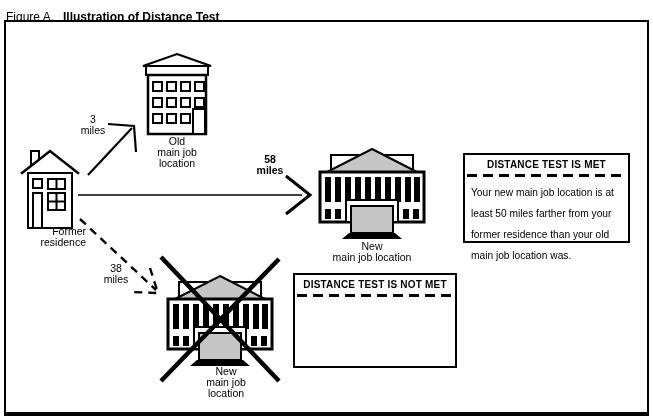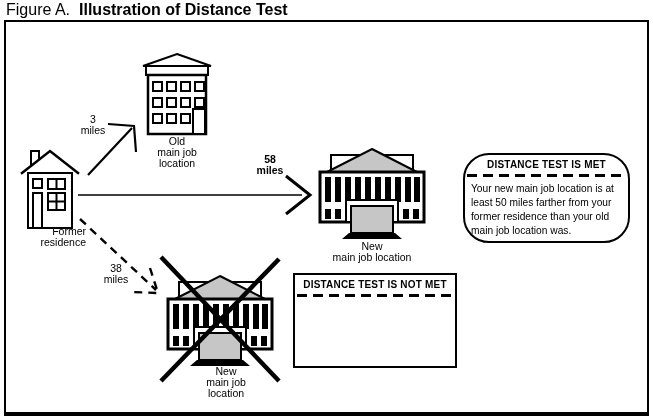--- a/index.html
+++ b/index.html
@@ -6,22 +6,22 @@
   html, body { background: #ffffff; }
   .page {
     position: relative;
     width: 653px; height: 419px;
     background: #ffffff;
     font-family: "Liberation Sans", "DejaVu Sans", sans-serif;
     color: #000;
     overflow: hidden;
   }
   .fig-title {
-    position: absolute; left: 6px; top: 1px;
-    font-size: 16px; white-space: nowrap;
+    position: absolute; left: 6px; top: 10px;
+    font-size: 12px; white-space: nowrap;
   }
   .fig-prefix { font-weight: 400; margin-right: 9px; }
   .fig-heading { font-weight: 700; }
   .frame {
     position: absolute; left: 4px; top: 20px;
     width: 645px; height: 396px;
     border: 2px solid #000; border-bottom-width: 4px;
     background: #ffffff;
   }
   .overlay {
@@ -44,21 +44,21 @@
     position: absolute; border: 2px solid #000; background: #fff;
   }
   .co-head {
     font-weight: 700; font-size: 10px; letter-spacing: .2px;
     text-align: center; padding: 4px 2px 4px; white-space: nowrap;
   }
   .co-sep {
     height: 3px; margin: 0 2px;
     background: repeating-linear-gradient(90deg, #000 0 10px, transparent 10px 16px);
   }
-  .co-body { font-size: 10.2px; line-height: 14px; padding: 5px 6px 4px 6px; }
+  .co-body { font-size: 10.2px; line-height: 21px; padding: 5px 6px 4px 6px; }
 </style>
 </head>
 <body>
 
 <div class="page">
 
   <svg width="0" height="0" style="position:absolute" aria-hidden="true">
     <defs>
       <g id="capitol">
         <rect x="15" y="7" width="82" height="17" fill="#fff" stroke="#000" stroke-width="2"></rect>
@@ -167,21 +167,21 @@
     <figure class="node" style="left:310px; top:126px; width:112px; height:92px;">
       <svg viewBox="0 0 112 92">
         <use href="#capitol"></use>
       </svg>
     </figure>
     <div class="label" style="left:310px; top:219px; width:112px;">
       <span>New</span>
       <span>main job location</span>
     </div>
 
-    <div class="callout" style="left:457px; top:131px; width:167px; height:90px;border-radius:26px;">
+    <div class="callout" style="left:457px; top:131px; width:167px; height:90px;">
       <div class="co-head">DISTANCE TEST IS MET</div>
       <div class="co-sep"></div>
       <div class="co-body">Your new main job location is at least 50 miles farther from your former residence than your old main job location was.</div>
     </div>
 
     <div class="label" style="left:86px; top:241px; width:48px;">
       <span>38</span>
       <span>miles</span>
     </div>
 

